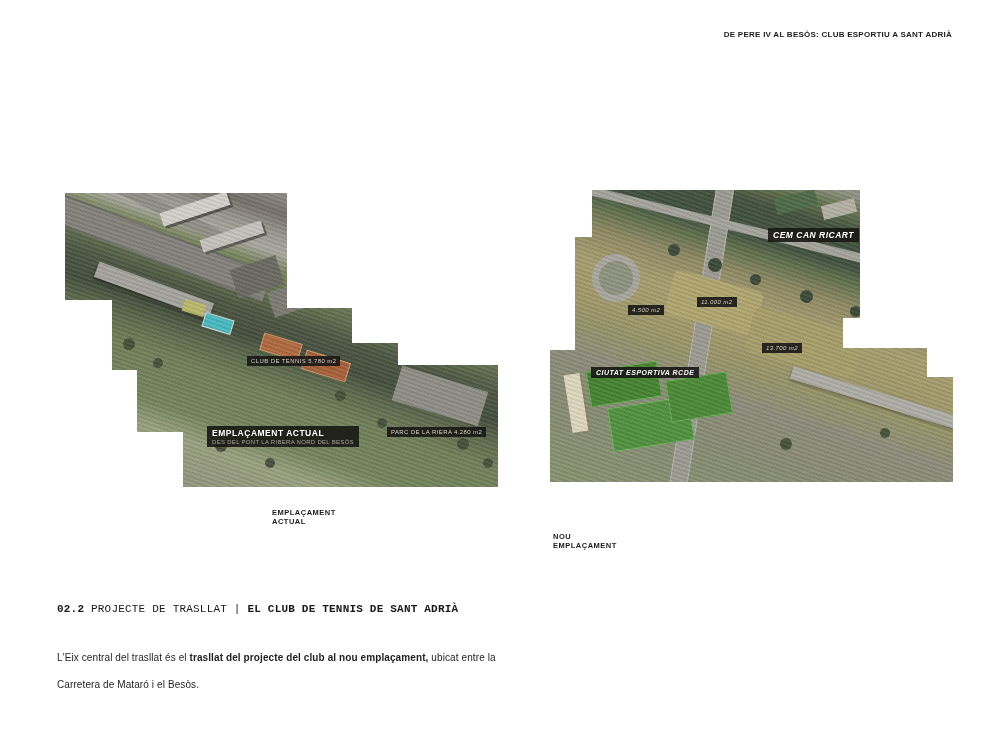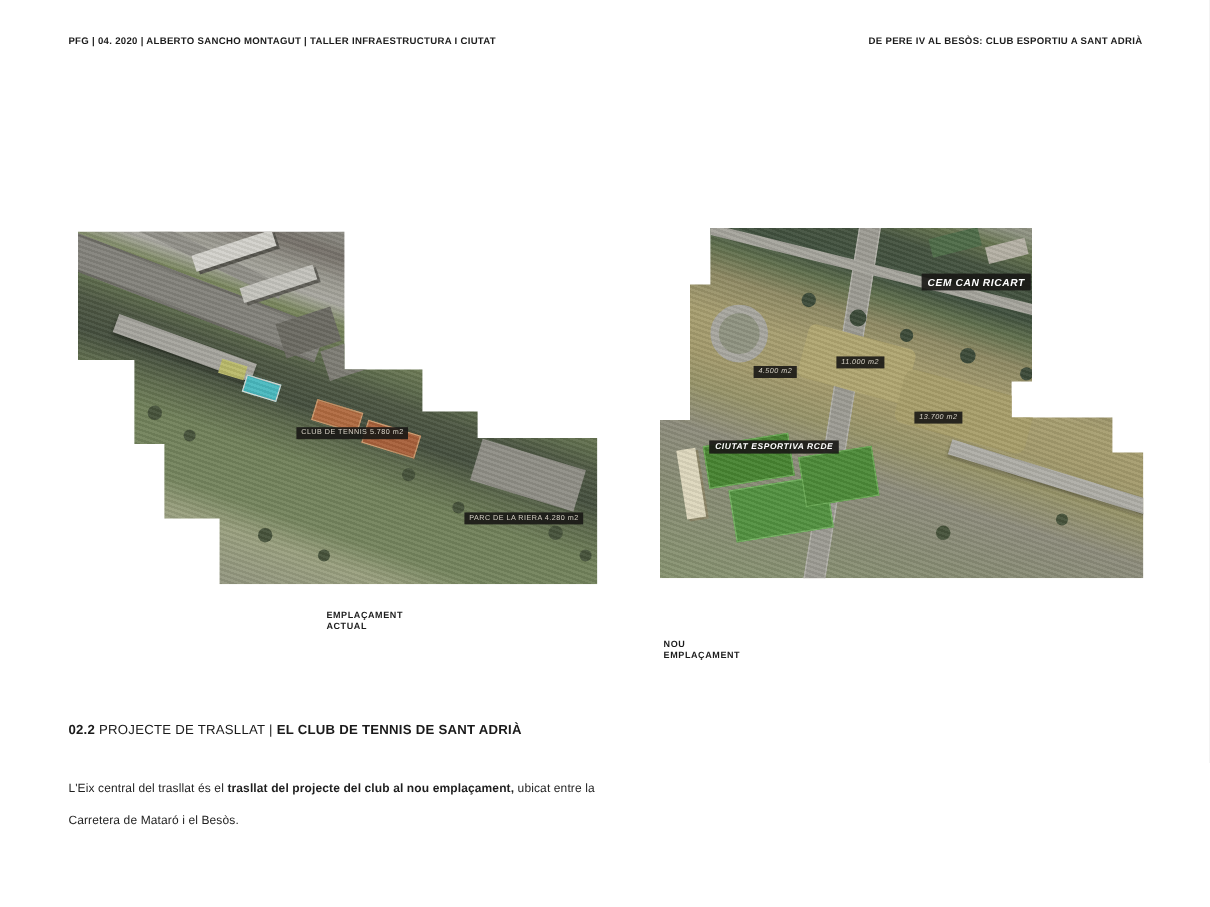--- a/index.html
+++ b/index.html
@@ -35,31 +35,30 @@
   
   .map-label{position:absolute;background:rgba(24,23,21,.9);color:#e9e5da;padding:2px 5px;white-space:nowrap;z-index:5;}
   .map-label .t{font-weight:bold;font-size:8.5px;letter-spacing:.5px;color:#ffffff;}
   .map-label .s{font-size:6px;letter-spacing:.3px;color:#a9a49a;margin-top:1px;}
   .map-label.small{font-size:6px;letter-spacing:.4px;color:#d8d3c7;padding:2px 4px;}
 
   
   .caption{position:absolute;font-size:7.5px;font-weight:bold;letter-spacing:.5px;line-height:8.5px;color:#1c1c1c;}
 
   
-  .section-title{position:absolute;left:57px;top:603px;font-size:11px;letter-spacing:.2px;color:#1a1a1a;white-space:nowrap;}
+  .section-title{position:absolute;left:57px;top:603px;font-size:11px;letter-spacing:.2px;color:#1a1a1a;white-space:nowrap;font-family:Liberation Mono, monospace;}
   .section-title .b{font-weight:bold;}
   .body-text{position:absolute;left:57px;top:644px;width:460px;font-size:10px;line-height:27px;letter-spacing:.1px;color:#1f1f1f;}
   .body-text .b{font-weight:bold;}
 </style>
 </head>
 <body>
 
 <div class="page">
 
-  <div class="hdr hdr-left">PFG | 04. 2020 | ALBERTO SANCHO MONTAGUT | TALLER INFRAESTRUCTURA I CIUTAT</div>
   <div class="hdr hdr-right">DE PERE IV AL BESÒS: CLUB ESPORTIU A SANT ADRIÀ</div>
 
   <div class="fig fig-left">
     <div class="fig-base"></div>
 
     <div class="d" style="left:-30px;top:40px;width:240px;height:26px;background:#83827b;transform:rotate(21deg);border-top:2px solid #6e6d66;border-bottom:2px solid #6e6d66;"></div>
     <div class="d" style="left:-20px;top:4px;width:200px;height:12px;background:#908f88;transform:rotate(26deg);"></div>
     <div class="d" style="left:28px;top:92px;width:122px;height:16px;background:#a5a49d;transform:rotate(20deg);box-shadow:0 3px 4px rgba(0,0,0,.35);"></div>
     <div class="d" style="left:95px;top:12px;width:70px;height:14px;background:#d2d1cb;transform:rotate(-18deg);box-shadow:2px 3px 0 #55544d;"></div>
     <div class="d" style="left:135px;top:40px;width:64px;height:13px;background:#c4c3bd;transform:rotate(-18deg);box-shadow:2px 3px 0 #5d5c55;"></div>
@@ -74,20 +73,24 @@
     <div class="tree" style="left:88px;top:168px;width:10px;height:10px;"></div>
     <div class="tree" style="left:150px;top:250px;width:12px;height:12px;"></div>
     <div class="tree" style="left:200px;top:268px;width:10px;height:10px;"></div>
     <div class="tree" style="left:270px;top:200px;width:11px;height:11px;"></div>
     <div class="tree" style="left:312px;top:228px;width:10px;height:10px;"></div>
     <div class="tree" style="left:392px;top:248px;width:12px;height:12px;"></div>
     <div class="tree" style="left:418px;top:268px;width:10px;height:10px;"></div>
 
     <div class="map-label small" style="left:182px;top:166px;">CLUB DE TENNIS 5.780 m2</div>
     <div class="map-label small" style="left:322px;top:237px;">PARC DE LA RIERA 4.280 m2</div>
+    <div class="map-label" style="left:142px;top:236px;">
+      <div class="t">EMPLAÇAMENT ACTUAL</div>
+      <div class="s">DES DEL PONT LA RIBERA NORD DEL BESÒS</div>
+    </div>
   </div>
 
   <div class="fig fig-right">
     <div class="fig-base"></div>
 
     <div class="d" style="left:225px;top:6px;width:42px;height:16px;background:#4e6b48;transform:rotate(-14deg);"></div>
     <div class="d" style="left:272px;top:14px;width:34px;height:14px;background:#b4b0a4;transform:rotate(-14deg);"></div>
     <div class="d" style="left:42px;top:66px;width:34px;height:34px;border-radius:50%;border:7px solid #a8a79f;background:#8f9381;"></div>
     <div class="d" style="left:142px;top:-12px;width:16px;height:330px;background:#9c9b93;transform:rotate(9deg);border-left:1px solid #b5b4ac;border-right:1px solid #b5b4ac;"></div>
     <div class="d" style="left:36px;top:32px;width:280px;height:9px;background:#a5a49c;transform:rotate(14deg);"></div>

